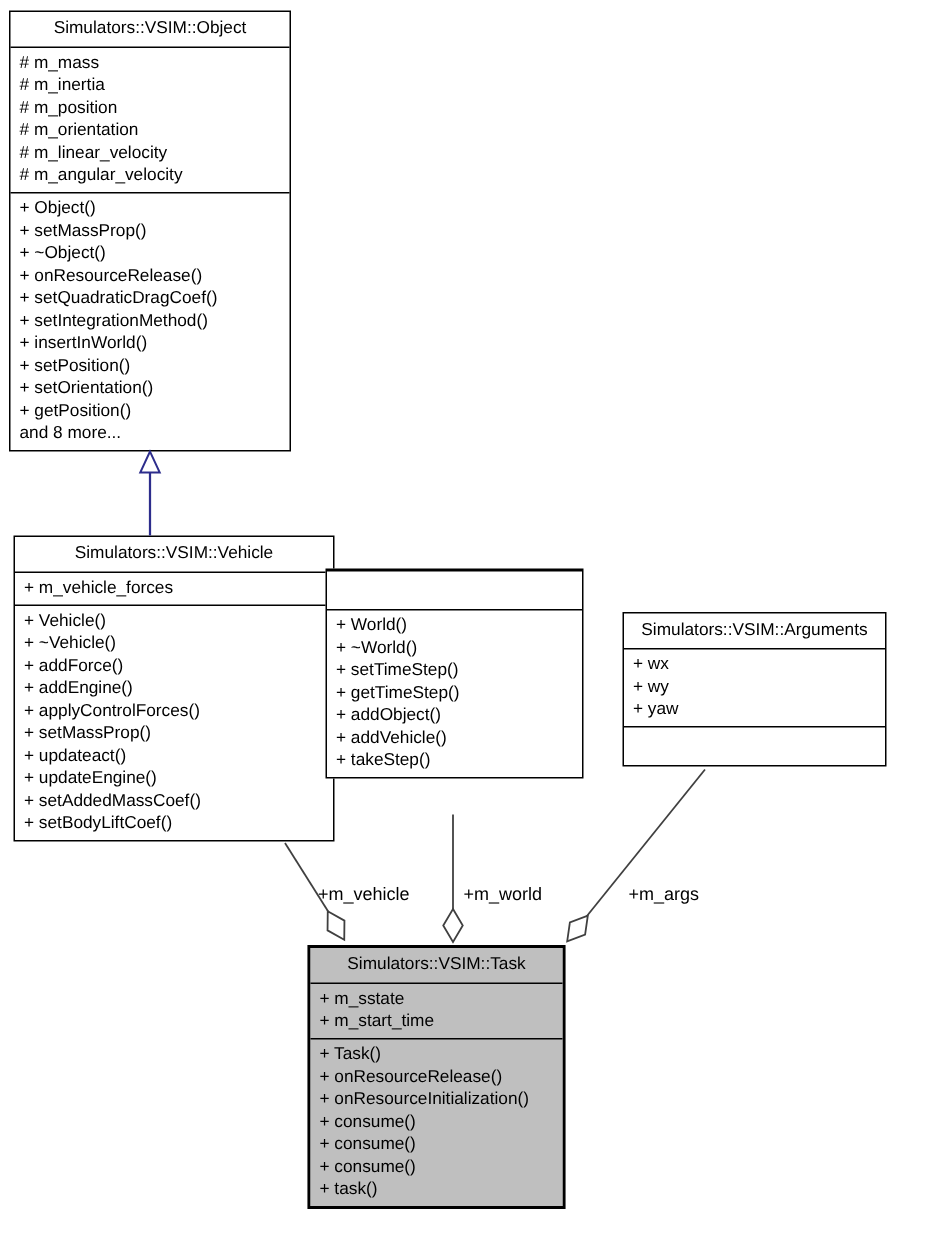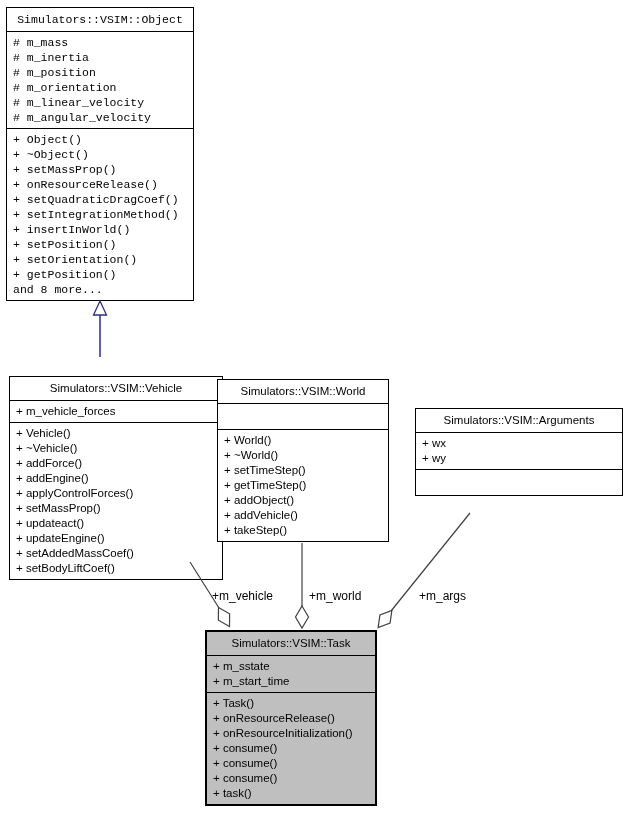--- a/index.html
+++ b/index.html
@@ -31,24 +31,24 @@
   }
   .section {
     border-top: 1px solid #000000;
     padding: 3px 4px 3px 6px;
   }
   .section.empty-min { min-height: 19px; }
   .member {
     line-height: 15px;
     white-space: pre;
   }
-  #box-object    { left: 6px;   top: 7px;   width: 188px; font-family: Liberation Mono, monospace; }
-  #box-vehicle   { left: 9px;   top: 376px; width: 214px; }
+  #box-object    { left: 6px;   top: 7px;   width: 188px; }
+  #box-vehicle   { left: 9px;   top: 357px; width: 214px; }
   #box-world     { left: 217px; top: 379px; width: 172px; }
-  #box-arguments { left: 415px; top: 408px; width: 208px; }
+  #box-arguments { left: 415px; top: 408px; width: 176px; }
   #box-task {
     left: 205px; top: 630px; width: 172px;
     background: var(--task-fill, #bfbfbf);
     border-width: 2px;
   }
   #box-task .class-title,
   #box-task .section { background: var(--task-fill, #bfbfbf); }
 
   svg.edges {
     position: absolute;
@@ -92,22 +92,22 @@
     <div class="section">
         <div class="member"># m_mass</div>
         <div class="member"># m_inertia</div>
         <div class="member"># m_position</div>
         <div class="member"># m_orientation</div>
         <div class="member"># m_linear_velocity</div>
         <div class="member"># m_angular_velocity</div>
       </div>
     <div class="section">
         <div class="member">+ Object()</div>
+        <div class="member">+ setMassProp()</div>
         <div class="member">+ ~Object()</div>
-        <div class="member">+ setMassProp()</div>
         <div class="member">+ onResourceRelease()</div>
         <div class="member">+ setQuadraticDragCoef()</div>
         <div class="member">+ setIntegrationMethod()</div>
         <div class="member">+ insertInWorld()</div>
         <div class="member">+ setPosition()</div>
         <div class="member">+ setOrientation()</div>
         <div class="member">+ getPosition()</div>
         <div class="member">and 8 more...</div>
       </div>
   </div>
@@ -125,38 +125,38 @@
         <div class="member">+ applyControlForces()</div>
         <div class="member">+ setMassProp()</div>
         <div class="member">+ updateact()</div>
         <div class="member">+ updateEngine()</div>
         <div class="member">+ setAddedMassCoef()</div>
         <div class="member">+ setBodyLiftCoef()</div>
       </div>
   </div>
 
   <div class="class-box" id="box-world">
-    <div class="class-title">Simulators::VSIM::World</div>
     <div class="section empty-min"></div>
     <div class="section">
         <div class="member">+ World()</div>
         <div class="member">+ ~World()</div>
         <div class="member">+ setTimeStep()</div>
         <div class="member">+ getTimeStep()</div>
         <div class="member">+ addObject()</div>
         <div class="member">+ addVehicle()</div>
         <div class="member">+ takeStep()</div>
       </div>
   </div>
 
   <div class="class-box" id="box-arguments">
     <div class="class-title">Simulators::VSIM::Arguments</div>
     <div class="section">
         <div class="member">+ wx</div>
         <div class="member">+ wy</div>
+        <div class="member">+ yaw</div>
       </div>
     <div class="section empty-min"></div>
   </div>
 
   <div class="class-box" id="box-task">
     <div class="class-title">Simulators::VSIM::Task</div>
     <div class="section">
         <div class="member">+ m_sstate</div>
         <div class="member">+ m_start_time</div>
       </div>

